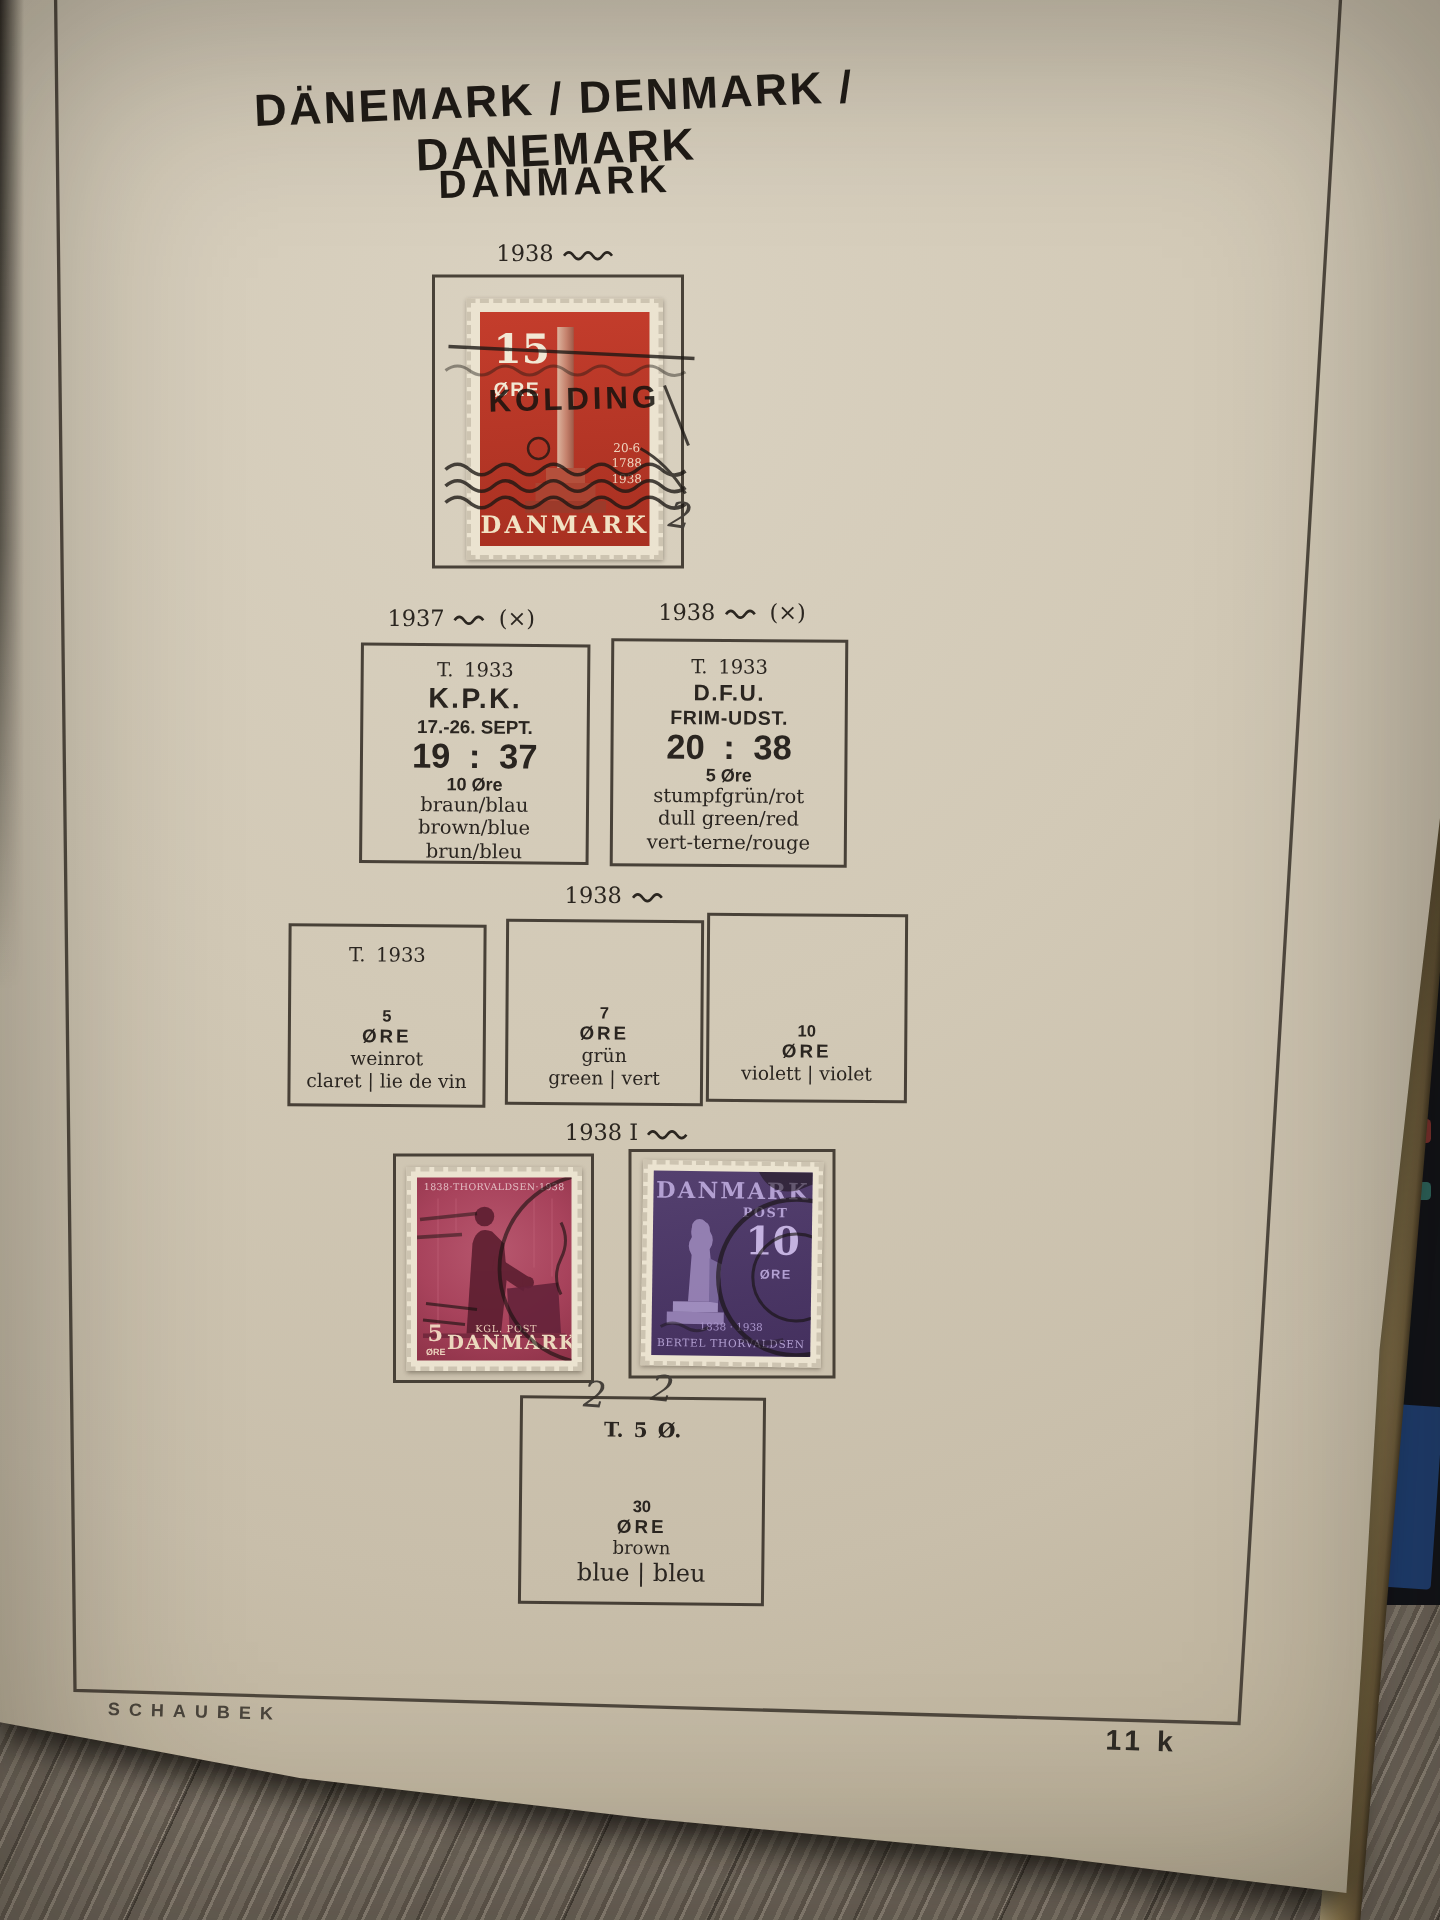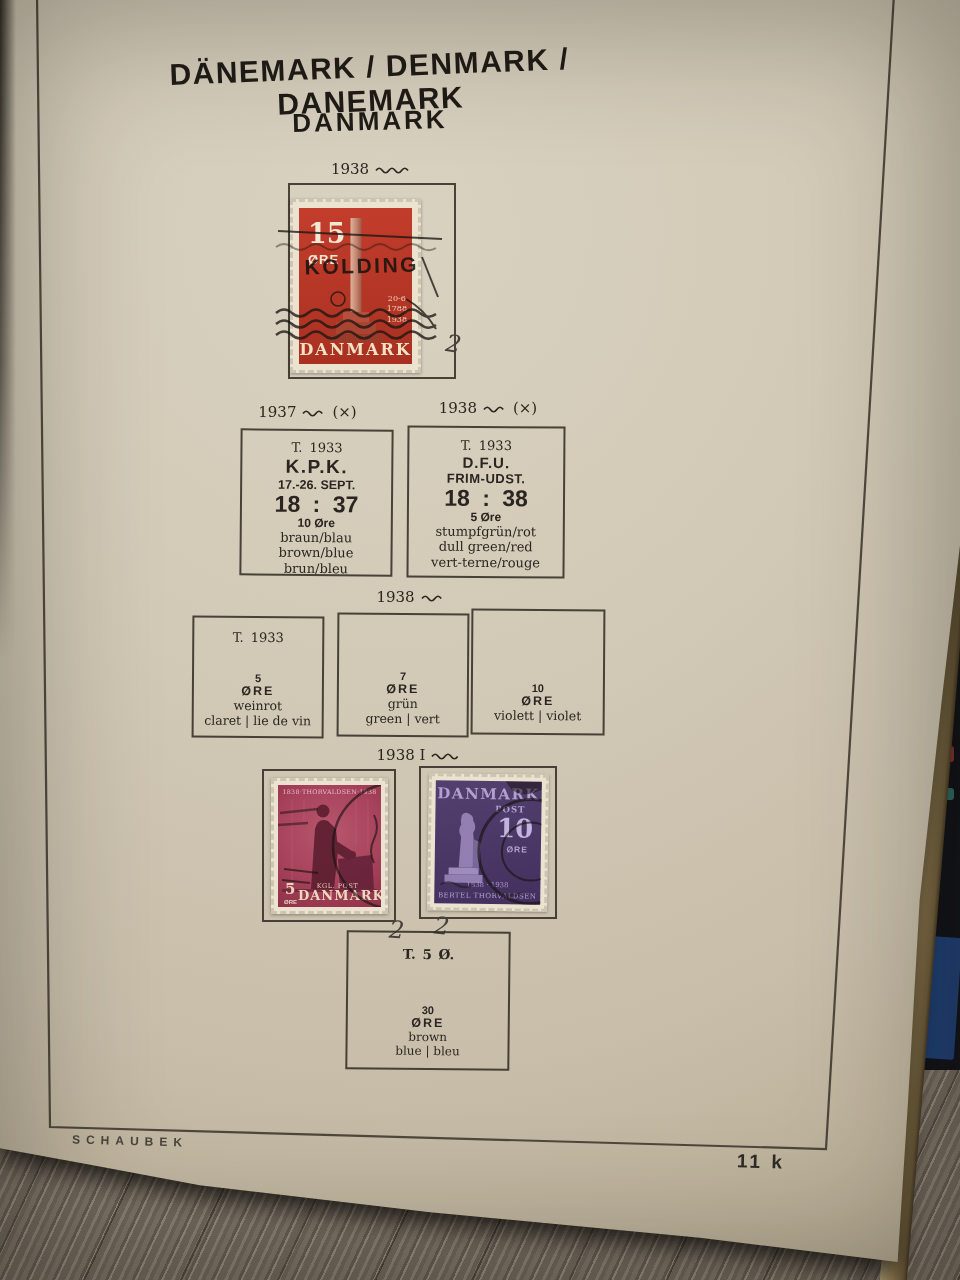--- a/index.html
+++ b/index.html
@@ -95,21 +95,21 @@
 
     <div class="ylabel" style="left:295px;top:160px;width:150px;">
       <span>1938</span>
       <svg class="squig" width="34" height="9" viewBox="0 0 34 9">
           <path d="M1,5.5 Q4.2,1 7.4,5.5 T13.8,5.5 T20.2,5.5 T26.6,5.5 T33,5.5" fill="none" stroke="#2b2620" stroke-width="1.7"></path>
         </svg>
     </div>
 
     <div class="sbox" style="left:288px;top:183px;width:168px;height:196px;"></div>
 
-    <div class="sheet" style="left:290px;top:199px;width:131px;height:174px;">
+    <div class="sheet" style="left:311px;top:199px;width:131px;height:174px;">
       <div class="ink" style="inset:9px;background:linear-gradient(175deg,#c43d2c,#a83021);">
         <div class="abs b" style="left:9px;top:10px;font-size:27px;color:#f2e8d4;">15</div>
         <div class="abs b sans" style="left:9px;top:44px;font-size:13px;letter-spacing:1px;color:#f2e8d4;">ØRE</div>
         <div class="abs" style="left:50%;top:10px;transform:translateX(-50%);width:11px;height:96px;background:linear-gradient(90deg,#dcb49e,#c5826d 55%,#9e5a48);"></div>
         <div class="abs" style="left:50%;top:104px;transform:translateX(-50%);width:26px;height:10px;background:#b4503c;"></div>
         <div class="abs" style="left:50%;top:114px;transform:translateX(-50%);width:40px;height:12px;background:#ab4331;"></div>
         <div class="abs" style="left:50%;top:126px;transform:translateX(-50%);width:54px;height:8px;background:#9c3a2a;"></div>
         <div class="abs" style="right:5px;top:86px;font-size:8px;line-height:1.3;color:#edd3bd;text-align:center;">
           <div>20-6</div>
           <div>1788</div>
@@ -145,32 +145,32 @@
       <svg class="squig" width="24" height="9" viewBox="0 0 24 9">
           <path d="M1,5.5 Q4.2,1 7.4,5.5 T13.8,5.5 T20.2,5.5" fill="none" stroke="#2b2620" stroke-width="1.7"></path>
         </svg>
       <span>(×)</span>
     </div>
 
     <div class="sbox stack" style="left:240px;top:429px;width:153px;height:147px;padding-top:9px;transform:rotate(0.5deg);">
       <div style="font-size:13px;word-spacing:3px;">T. 1933</div>
       <div class="sans b" style="font-size:19px;letter-spacing:1.5px;margin-top:1px;">K.P.K.</div>
       <div class="sans b" style="font-size:12.5px;">17.-26. SEPT.</div>
-      <div class="sans b" style="font-size:23px;word-spacing:6px;line-height:1.05;">18 : 37</div>
+      <div class="sans b" style="font-size:23px;word-spacing:6px;line-height:1.05;">19 : 37</div>
       <div class="sans b" style="font-size:12px;">10 Øre</div>
       <div style="font-size:13px;line-height:1.18;">braun/blau</div>
       <div style="font-size:13px;line-height:1.18;">brown/blue</div>
       <div style="font-size:13px;line-height:1.18;text-align:right;">brun/bleu</div>
     </div>
 
     <div class="sbox stack" style="left:407px;top:426px;width:158px;height:152px;padding-top:10px;transform:rotate(0.4deg);">
       <div style="font-size:13px;word-spacing:3px;">T. 1933</div>
       <div class="sans b" style="font-size:15px;letter-spacing:1px;margin-top:1px;">D.F.U.</div>
       <div class="sans b" style="font-size:13px;letter-spacing:.5px;">FRIM-UDST.</div>
-      <div class="sans b" style="font-size:23px;word-spacing:6px;line-height:1.05;">18 : 38</div>
+      <div class="sans b" style="font-size:23px;word-spacing:6px;line-height:1.05;">20 : 38</div>
       <div class="sans b" style="font-size:12px;">5 Øre</div>
       <div style="font-size:13px;line-height:1.18;">stumpfgrün/rot</div>
       <div style="font-size:13px;line-height:1.18;">dull green/red</div>
       <div style="font-size:13px;line-height:1.18;">vert-terne/rouge</div>
     </div>
 
     <div class="ylabel" style="left:338px;top:588px;width:145px;">
       <span>1938</span>
       <svg class="squig" width="24" height="9" viewBox="0 0 24 9">
           <path d="M1,5.5 Q4.2,1 7.4,5.5 T13.8,5.5 T20.2,5.5" fill="none" stroke="#2b2620" stroke-width="1.7"></path>
@@ -273,21 +273,21 @@
 
     <div class="pencil" style="left:389px;top:916px;transform:rotate(4deg);">2</div>
     <div class="pencil" style="left:434px;top:912px;transform:rotate(6deg);">2</div>
 
     <div class="sbox" style="left:346px;top:931px;width:164px;height:139px;transform:rotate(0.6deg);">
       <div class="abs tc b" style="left:0;right:0;top:13px;font-size:13.5px;word-spacing:2px;">T. 5 Ø.</div>
       <div class="abs stack" style="left:0;right:0;bottom:10px;">
         <div class="sans b" style="font-size:11px;margin-top:40px;">30</div>
         <div class="sans b" style="font-size:12.5px;letter-spacing:2px;">ØRE</div>
         <div style="font-size:12px;">brown</div>
-        <div style="font-size:12px;">blue | bleu</div>
+        <div style="font-size:16px;">blue | bleu</div>
       </div>
     </div>
 
     <div class="schaubek">SCHAUBEK</div>
     <div class="platenum">11 k</div>
   </div>
 
   <div class="lshadow"></div>
   <div class="vignette"></div>
 </div>

